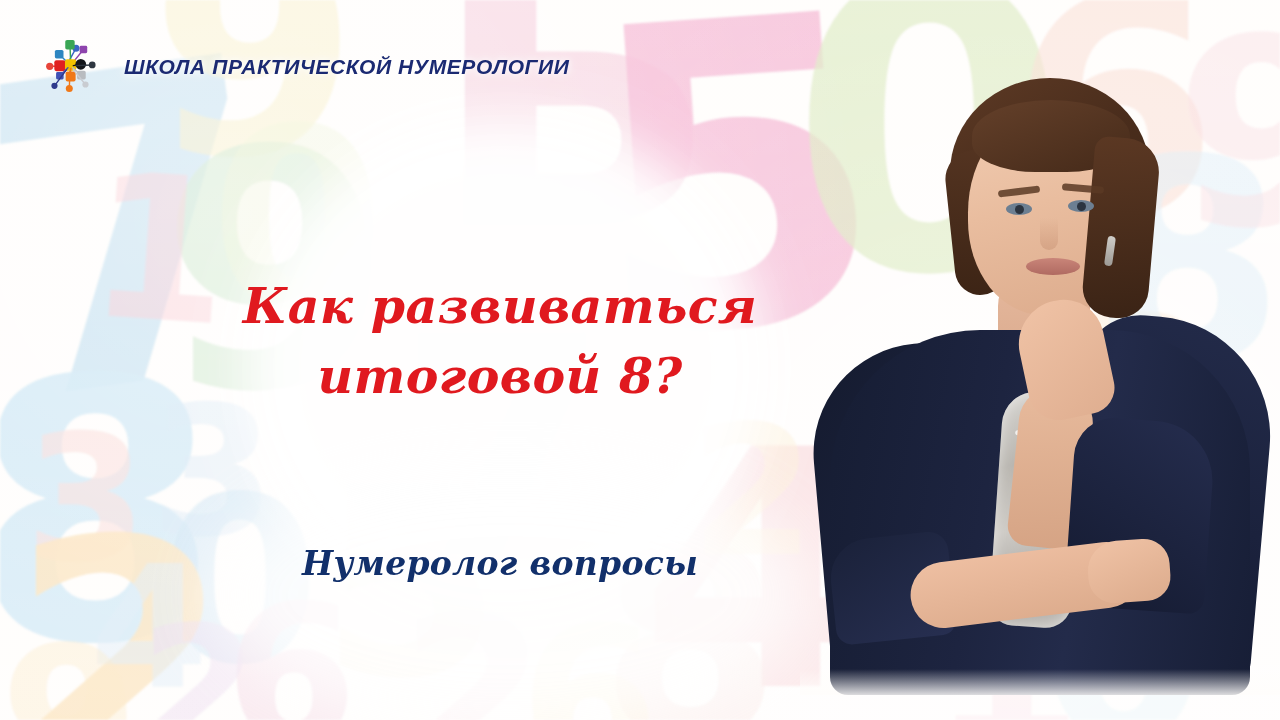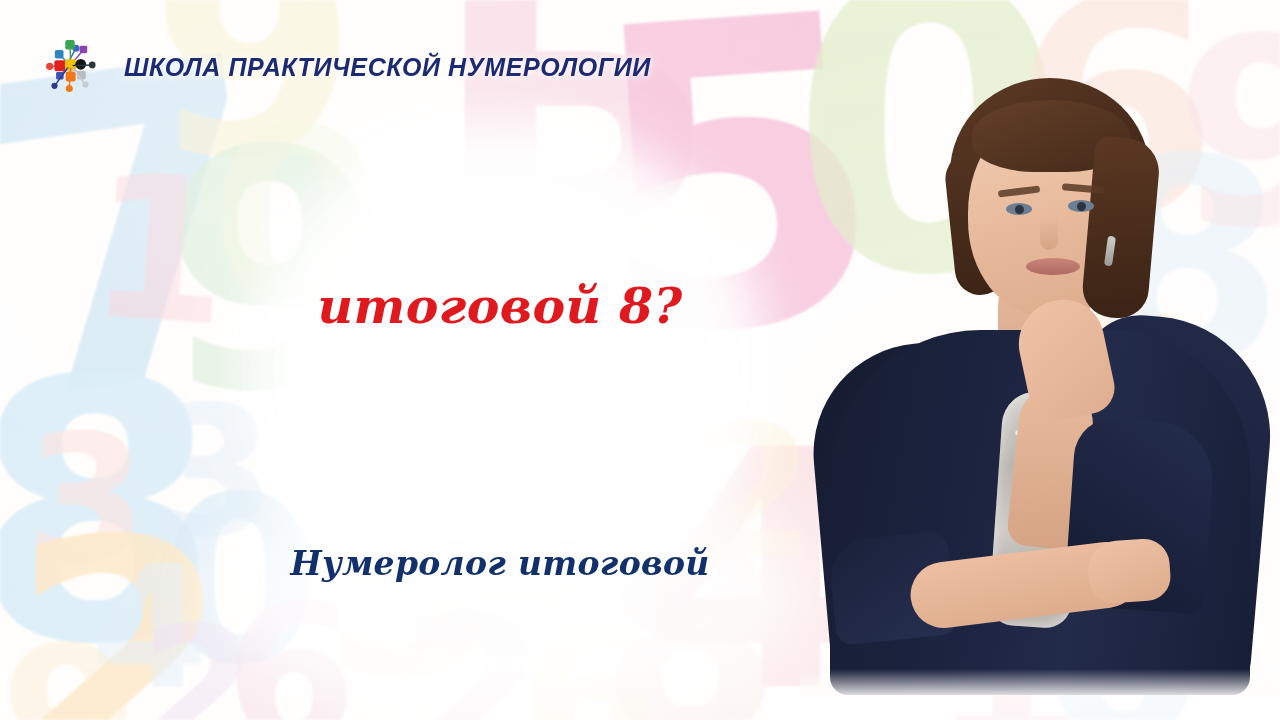--- a/index.html
+++ b/index.html
@@ -48,21 +48,21 @@
 
   
   .header{
     position:absolute;left:40px;top:36px;
     display:flex;align-items:center;gap:18px;z-index:40;
   }
   .logo-mark{position:relative;width:66px;height:62px;flex:0 0 auto;}
   .brand-title{
     font-family:"Liberation Sans", sans-serif;
     font-weight:700;font-style:italic;
-    font-size:25px;letter-spacing:.6px;
+    font-size:21px;letter-spacing:.6px;
     color:#1b2a72;
     white-space:nowrap;
     text-shadow:0 0 6px rgba(255,255,255,.95), 0 0 14px rgba(255,255,255,.85);
   }
 
   
   .title-block{
     position:absolute;left:190px;top:272px;width:620px;
     text-align:center;z-index:30;
   }
@@ -337,20 +337,21 @@
           <line x1="43" y1="52" x2="42" y2="78" stroke="#f07818" stroke-width="2.1" stroke-linecap="round"></line>
           <circle cx="42" cy="78" r="5.2" fill="#f07818"></circle>
           <line x1="48" y1="50" x2="66" y2="72" stroke="#c9ccd1" stroke-width="2.1" stroke-linecap="round"></line>
           <circle cx="66" cy="72" r="4.6" fill="#c9ccd1"></circle>
         </svg>
     </div>
     <div class="brand-title">ШКОЛА ПРАКТИЧЕСКОЙ НУМЕРОЛОГИИ</div>
   </div>
 
   <div class="title-block">
+    <div class="title-line">Как развиваться</div>
     <div class="title-line">итоговой 8?</div>
   </div>
 
   <div class="subtitle-block">
-    <div class="subtitle-line">Нумеролог итоговой</div>
+    <div class="subtitle-line">Нумеролог вопросы</div>
   </div>
 
 </div>
 
 </body></html>

